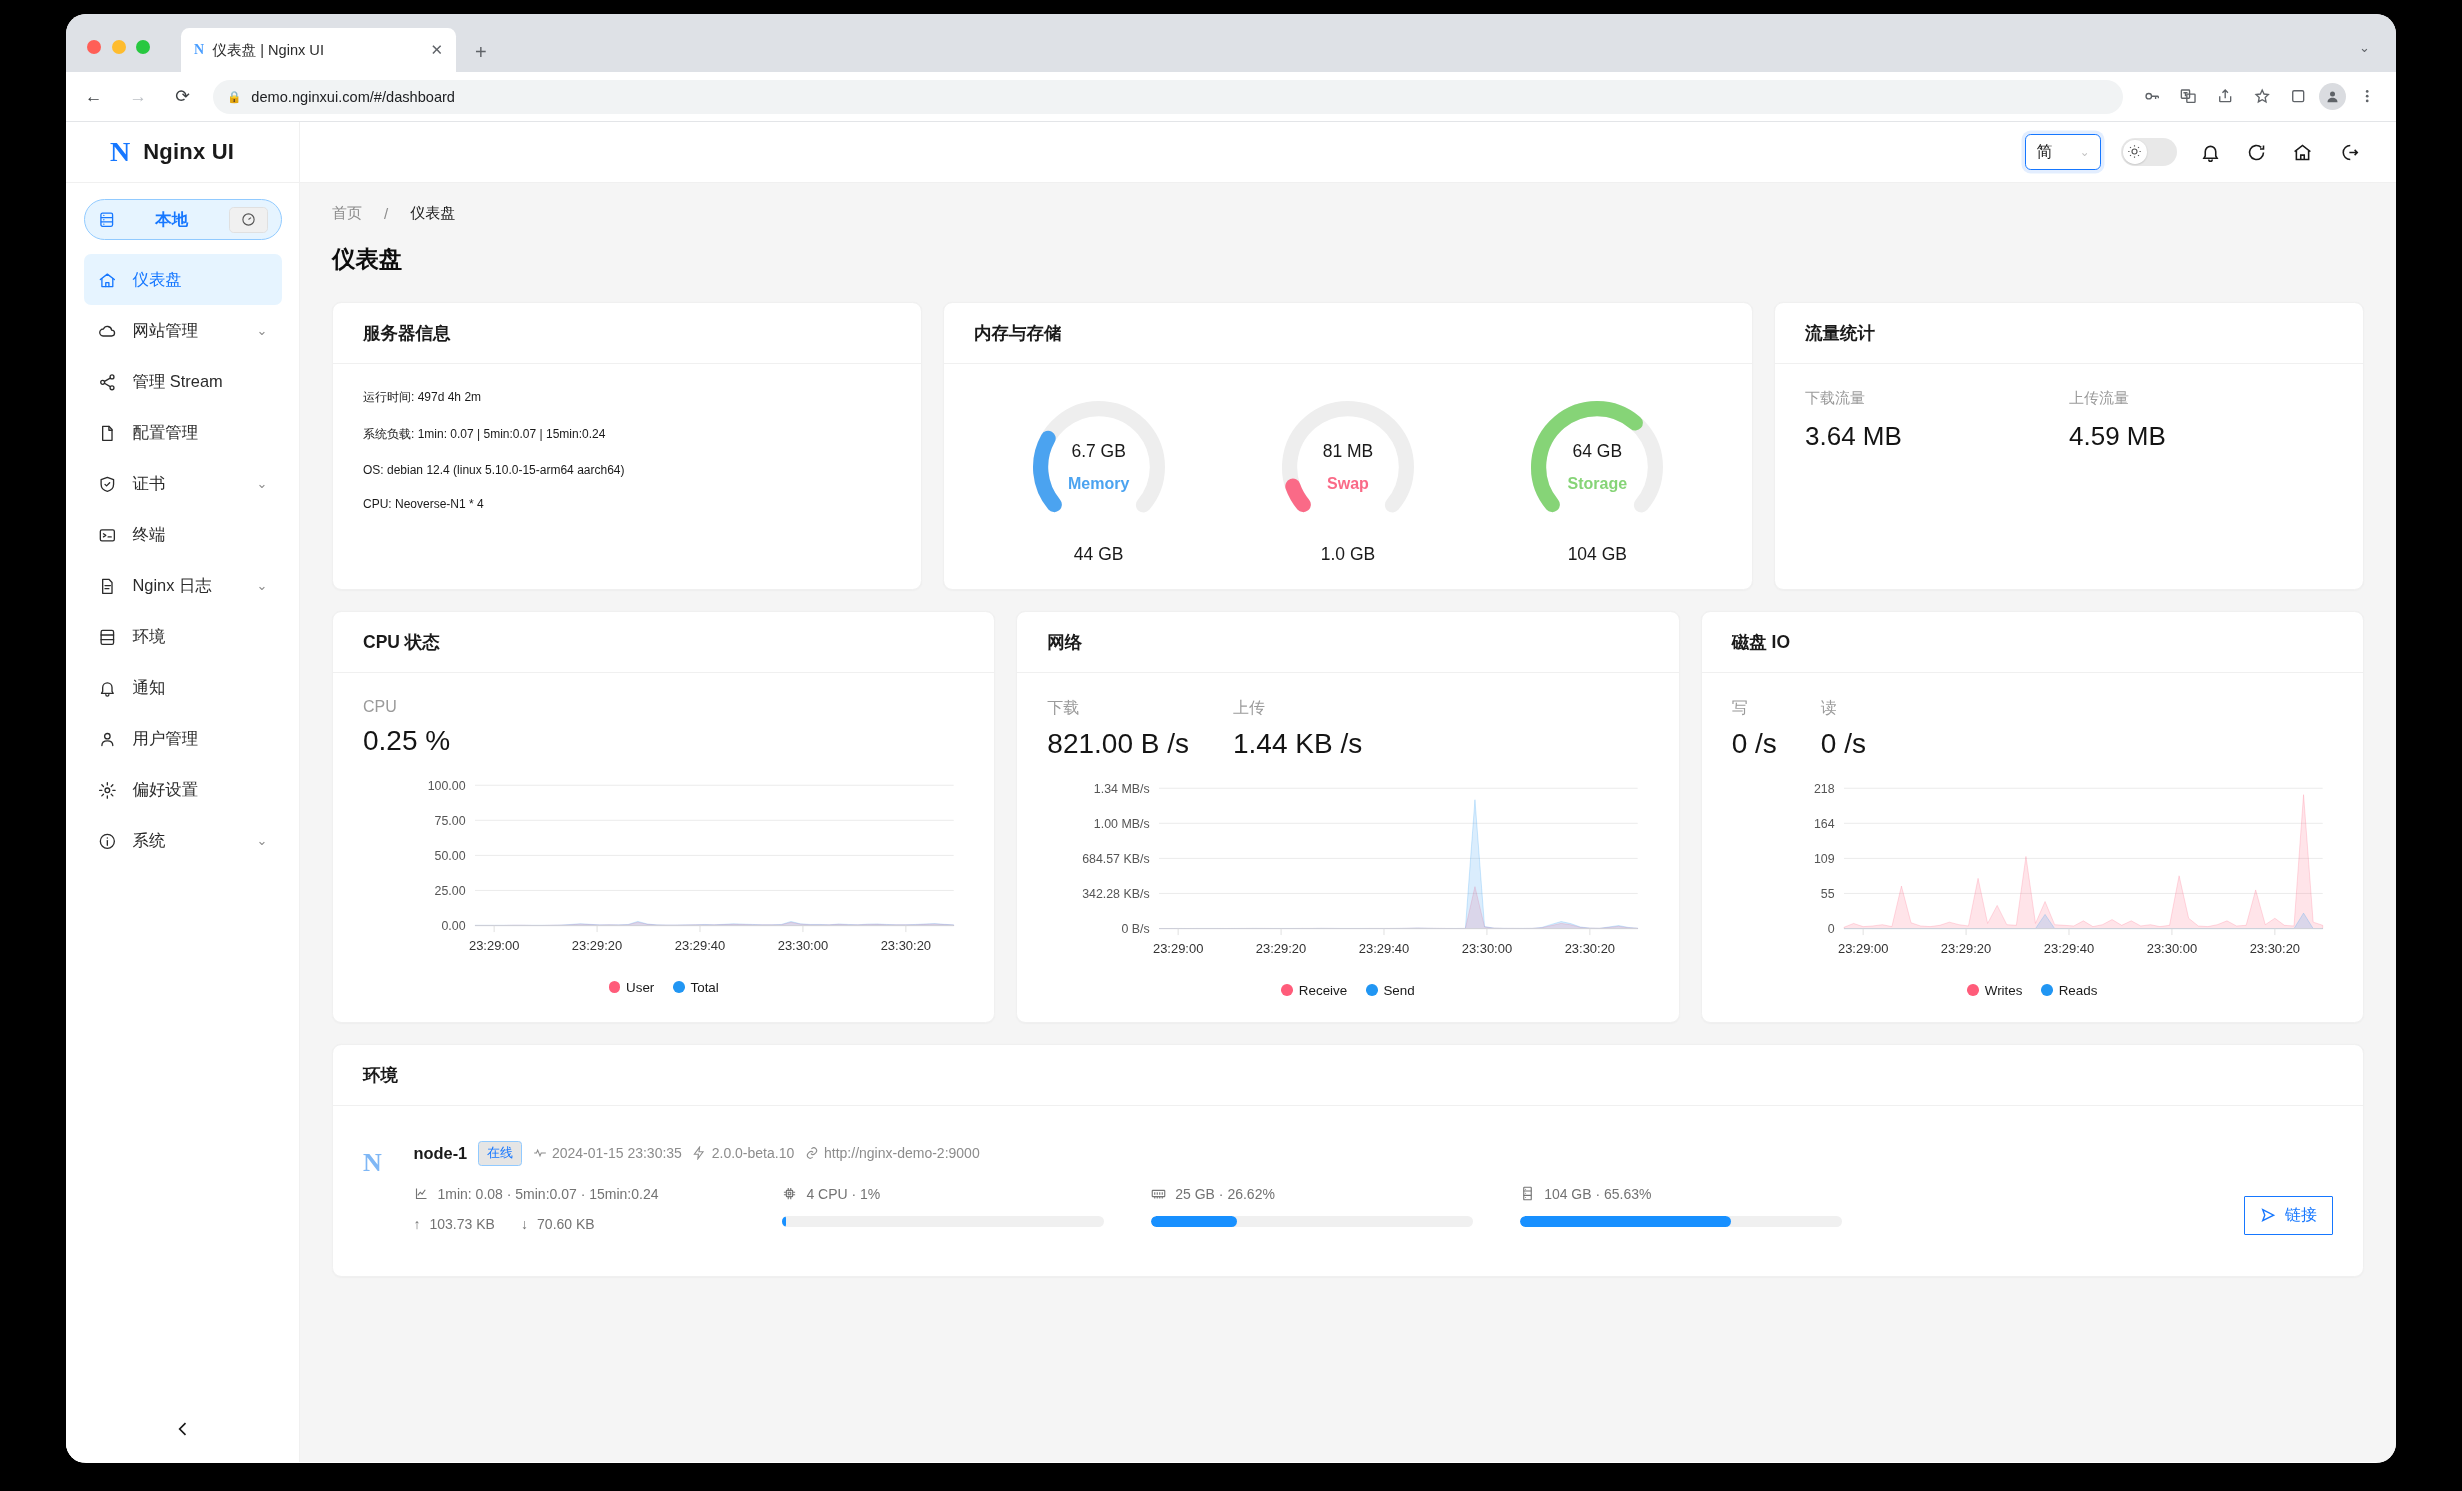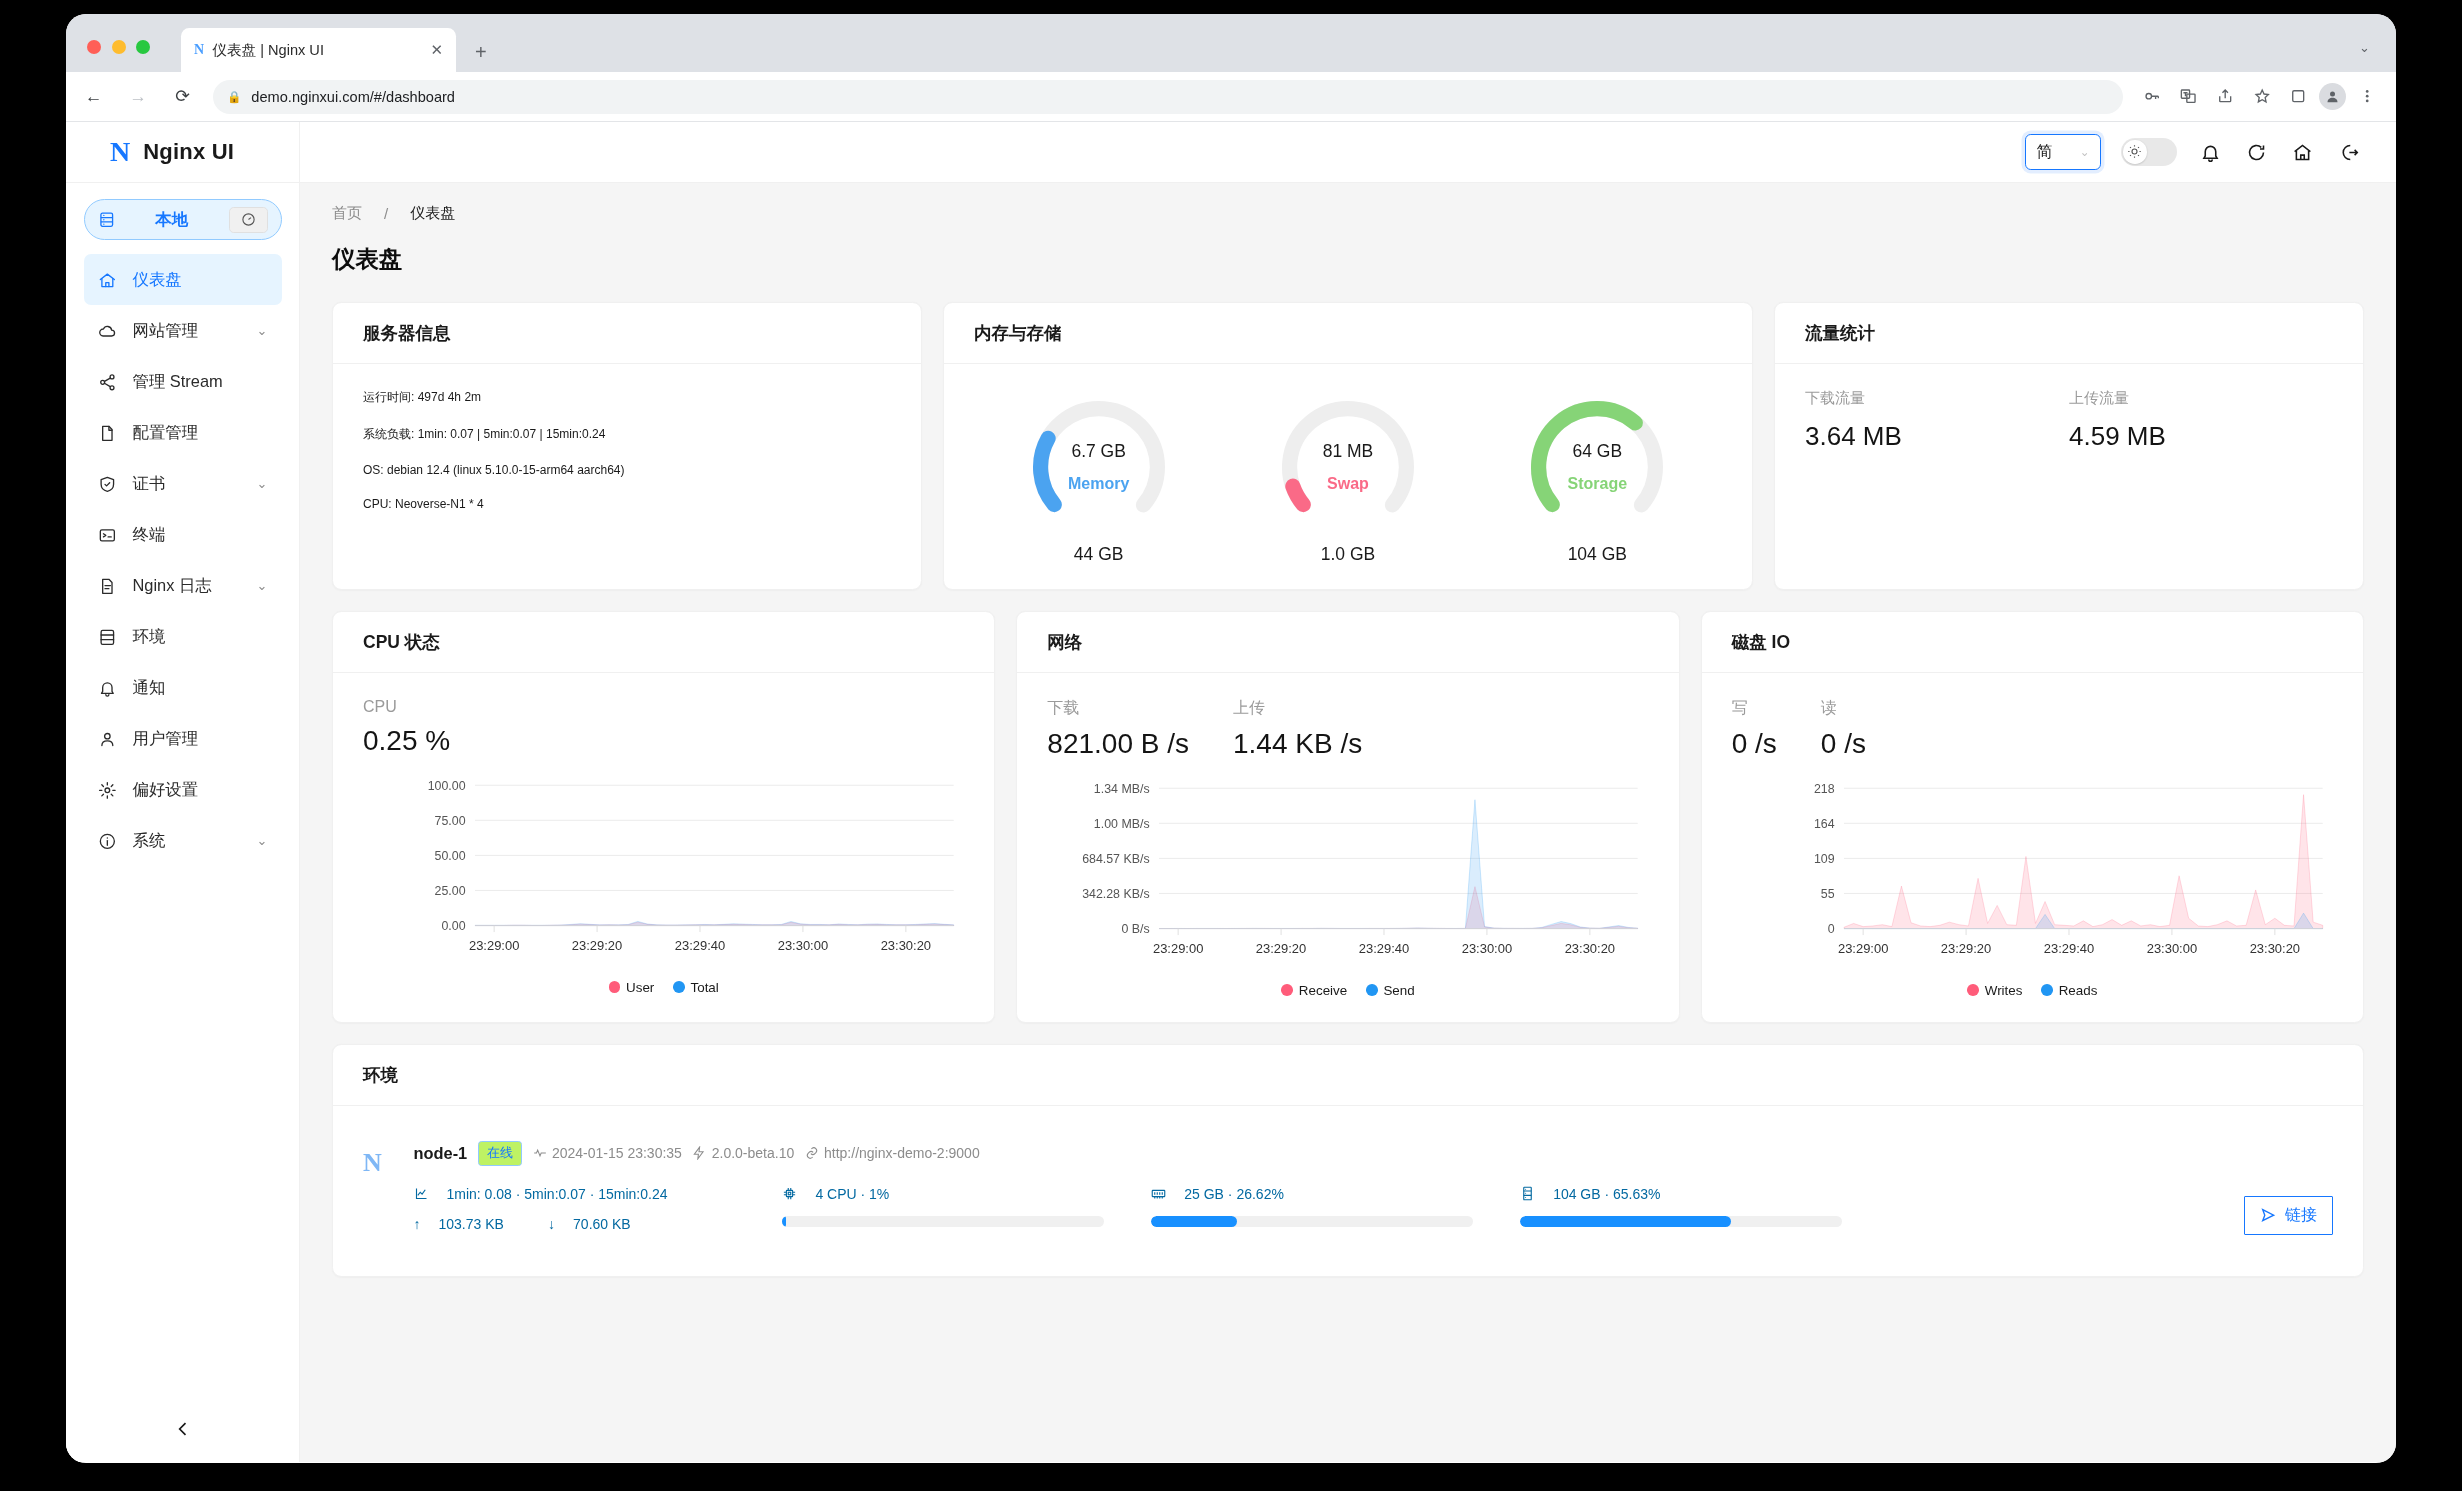--- a/index.html
+++ b/index.html
@@ -141,29 +141,29 @@
   .lgi { display:flex; align-items:center; gap:5.8px; font-size:13.4px; color:#1a1a1a; }
   .dot { width:11.7px; height:11.7px; border-radius:50%; }
 
   
   .envrow { display:flex; align-items:flex-start; padding:10.5px 0 0 0; gap:17.5px; }
   .envlogo { font-family:"Liberation Serif",serif; font-size:26px; color:#7fb7f5;
      font-weight:700; line-height:1; padding-top:9.3px; width:33px;}
   .envmain { flex:1; }
   .envtop { display:flex; align-items:center; gap:10.5px; margin-bottom:20px; flex-wrap:nowrap;}
   .envname { font-size:16.4px; font-weight:700; color:#1a1a1a; }
-  .badge { background:#bef264; border:0.6px solid #91caff; color:#1677ff;
+  .badge { background:#e5e5e5; border:0.6px solid #91caff; color:#1677ff;
     font-size:13px; border-radius:3.5px; padding:2.3px 8.2px;text-align:center; }
   .envmeta { display:flex; align-items:center; gap:5.3px; font-size:14px; color:#8c8c8c;}
   .envmeta svg { width:14px; height:14px; flex:0 0 14px; }
   .envgrid { display:flex; gap:0; }
   .envcol { flex:1; padding-right:47px; }
   .envcol.last { flex:0 0 444px; padding-right:0; display:flex; align-items:center;
     justify-content:flex-end; }
-  .ecline { display:flex; align-items:center; gap:18px; font-size:14px; color:#0369a1;
+  .ecline { display:flex; align-items:center; gap:9px; font-size:14px; color:#737373;
      margin-bottom:14px; }
   .ecline svg { width:15px; height:15px; flex:0 0 15px; }
   .bar { height:11.7px; border-radius:5.8px; background:#f0f0f0; overflow:hidden; }
   .bar > i { display:block; height:100%; background:#1890ff; border-radius:5.8px; }
   .linkbtn { border:1.2px solid #1677ff; color:#1677ff; border-radius:1px;
     height:39px; padding:0 15px; display:flex; align-items:center; gap:8.2px;
     font-size:16px; }
   .linkbtn svg { width:16.4px; height:16.4px; }
 </style>
 </head>

